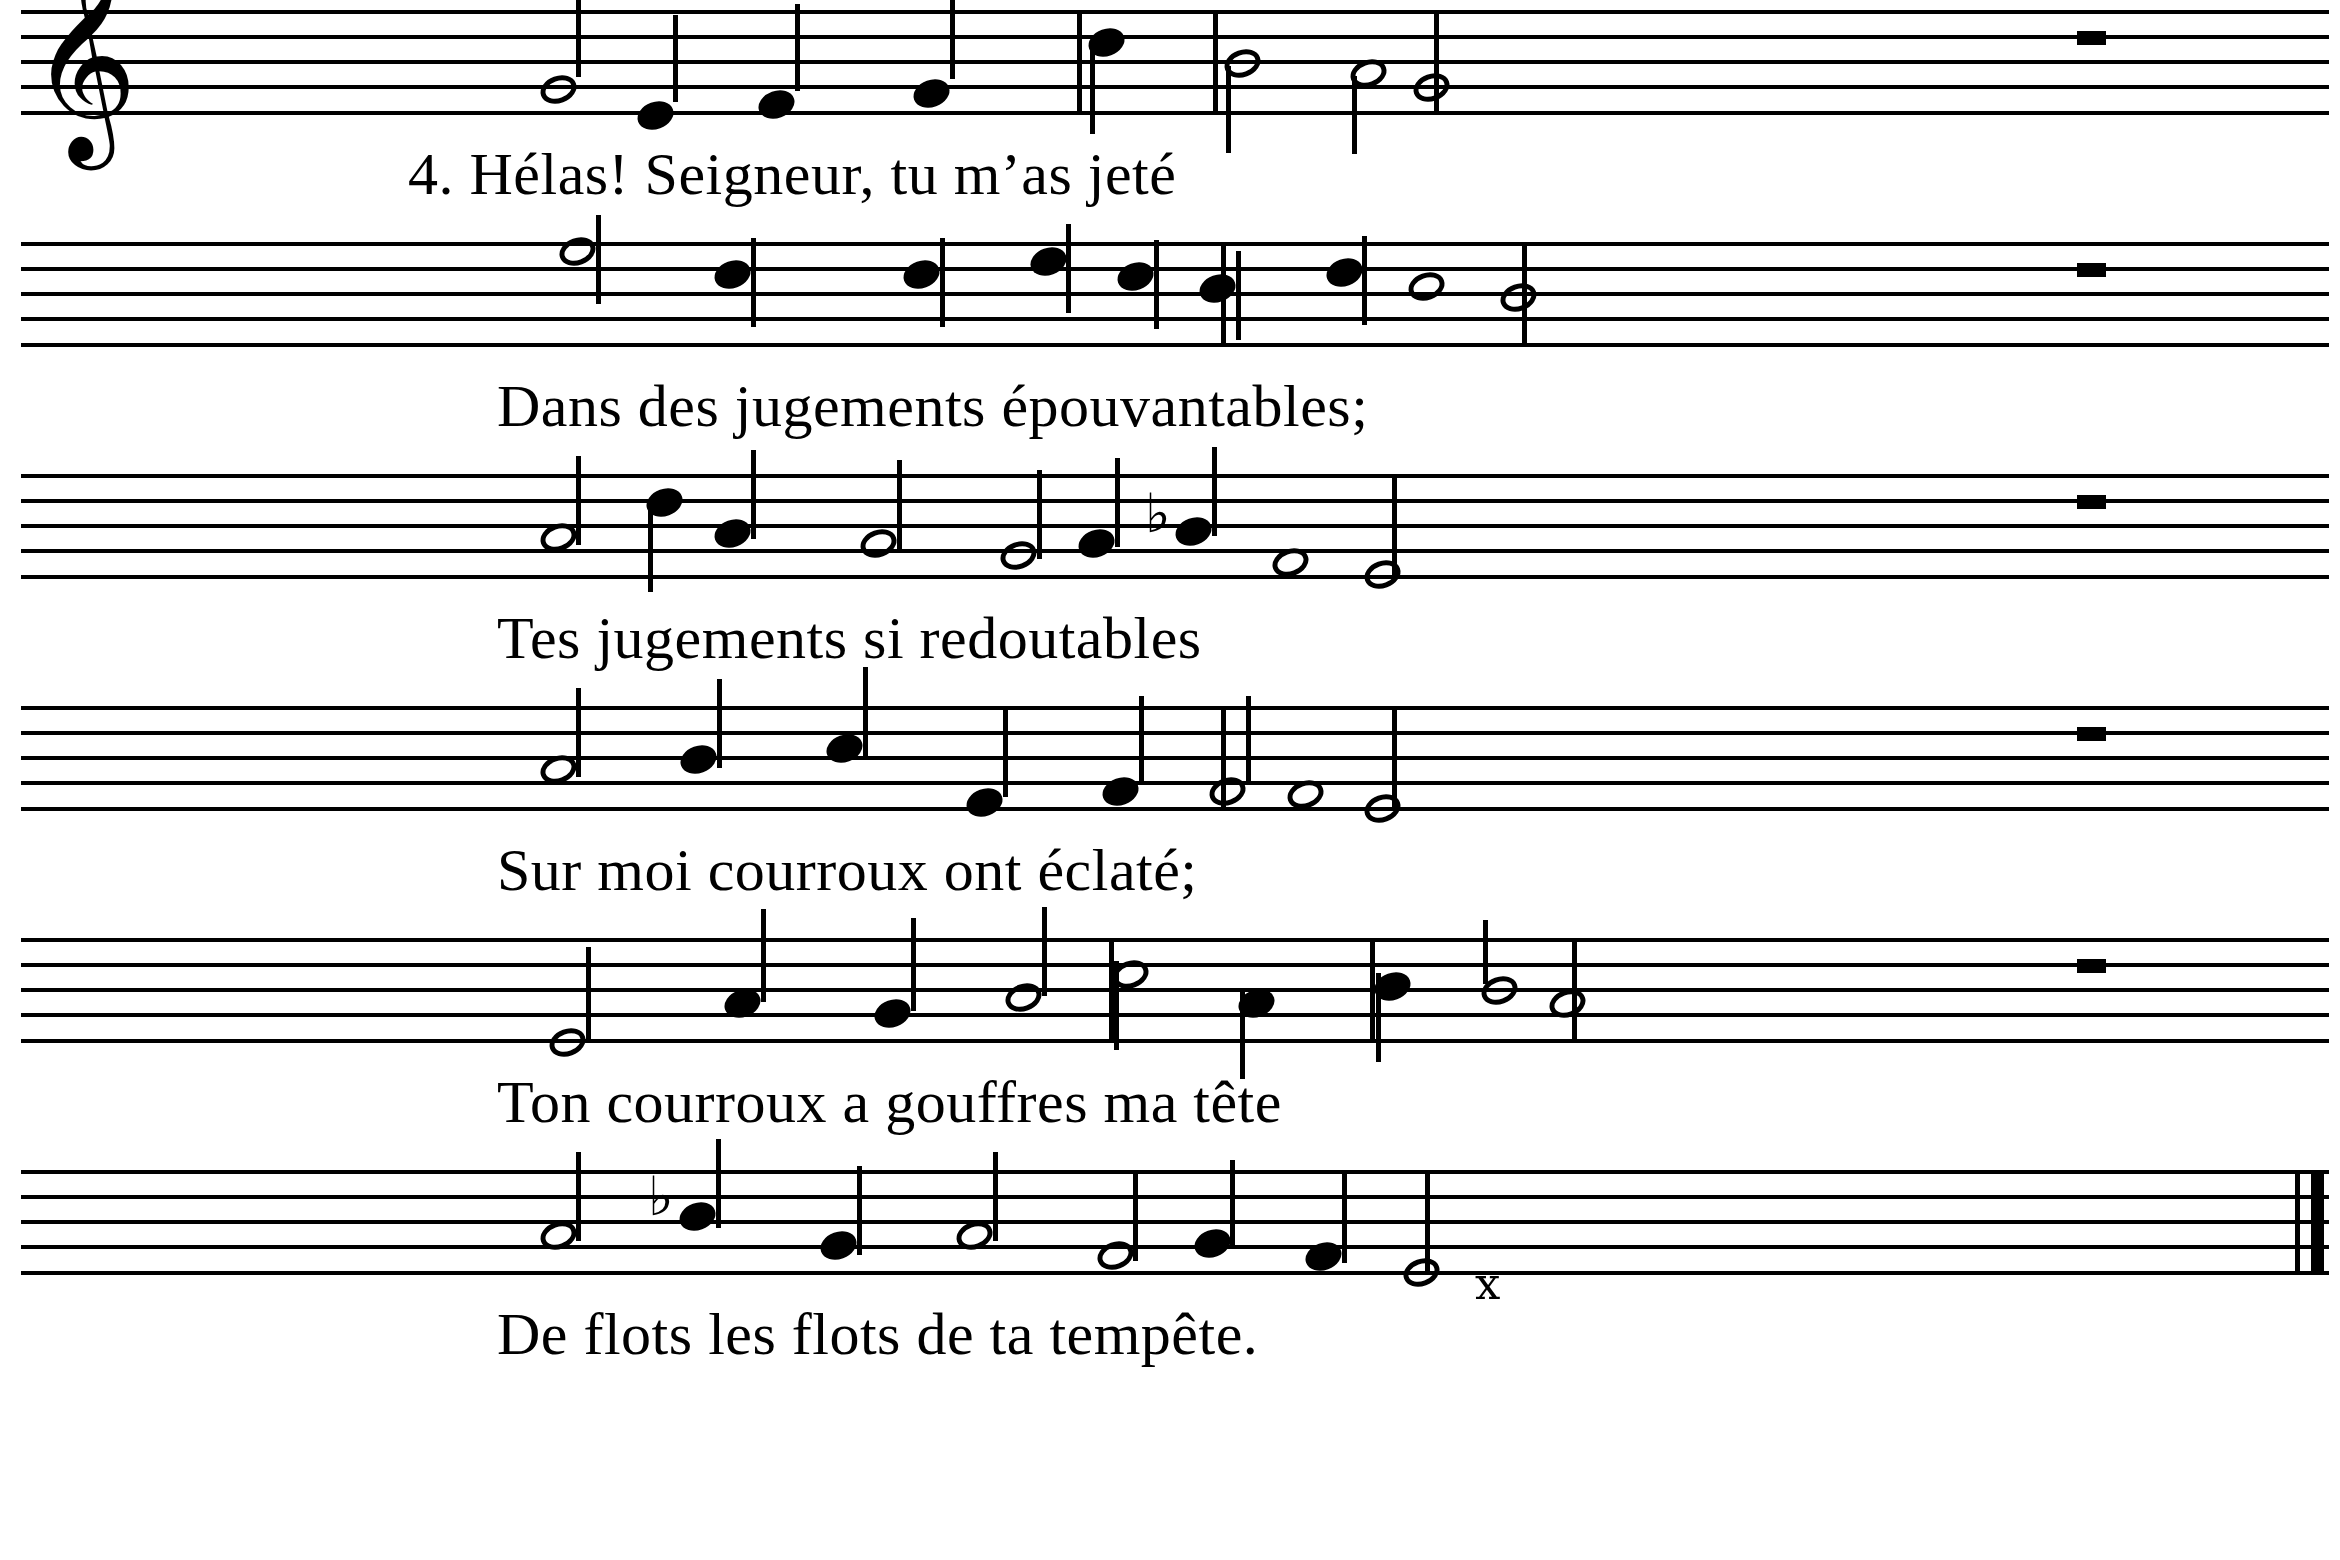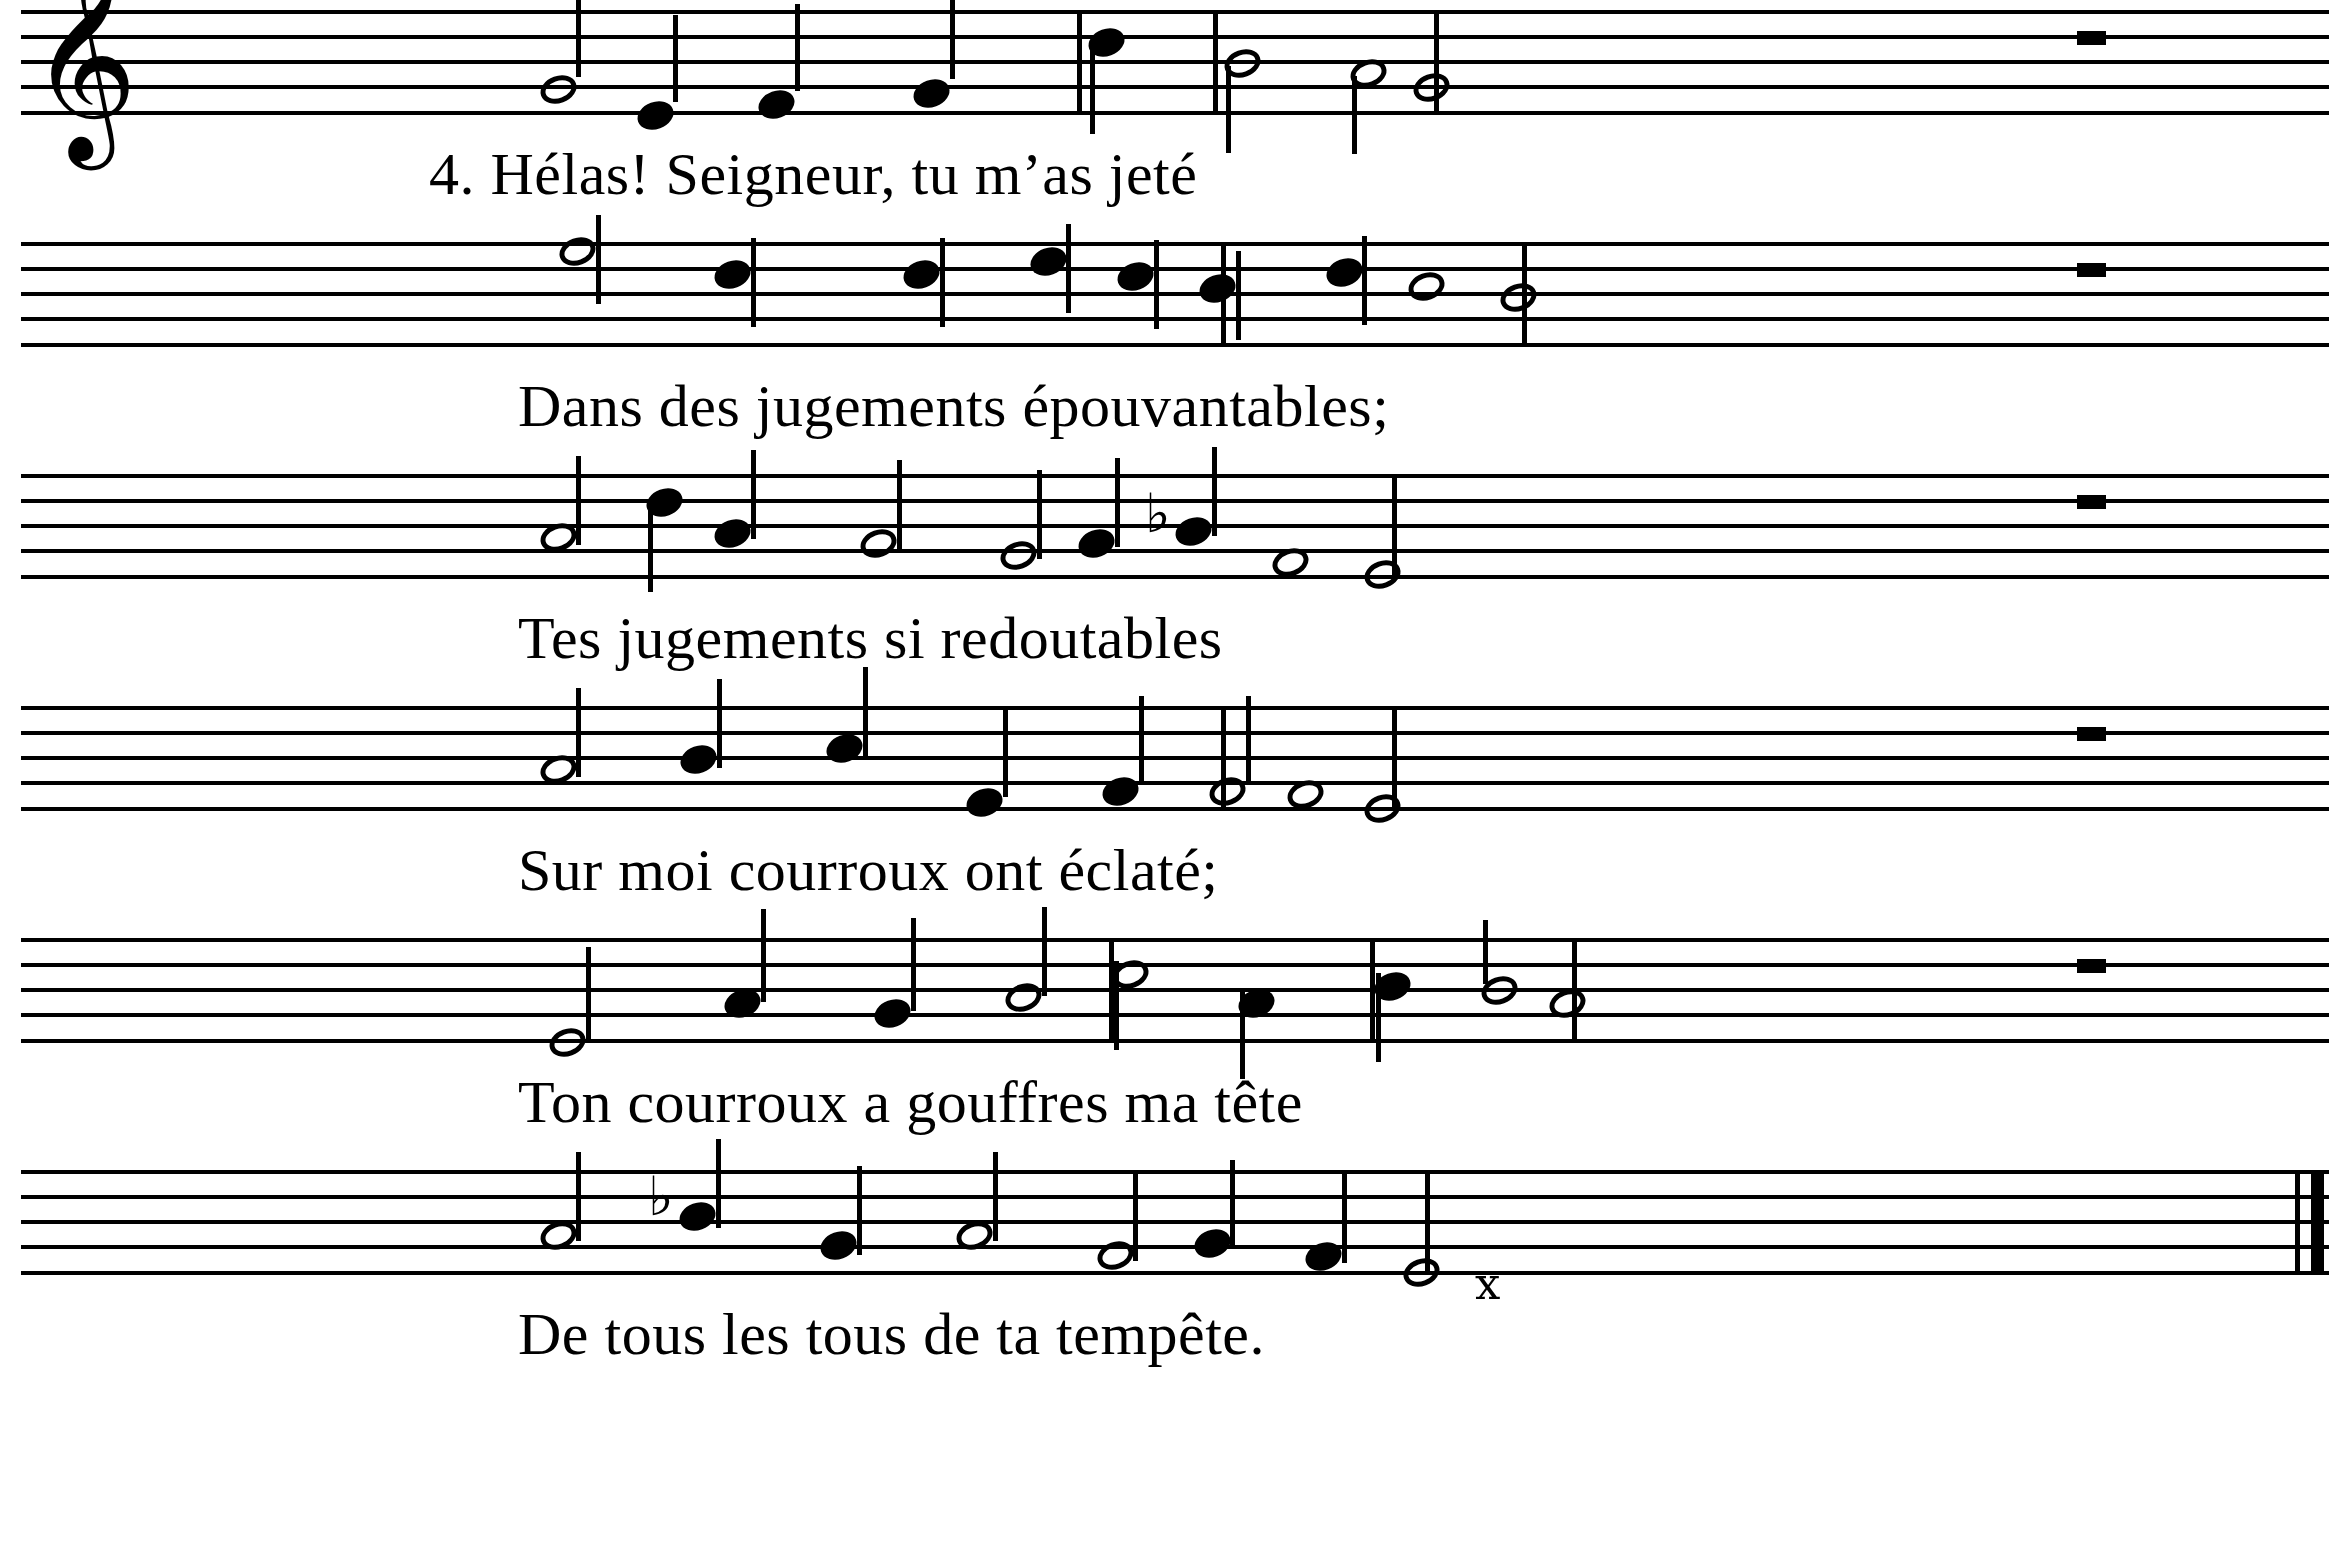--- a/index.html
+++ b/index.html
@@ -120,21 +120,20 @@
   .lyric {
     font-family: "Liberation Serif", serif;
     font-size: 60px;
     letter-spacing: 0.5px;
     white-space: nowrap;
   }
   .lyric-row {
     height: 116px;
     display: flex;
     align-items: center;
-    padding-left: 21px;
   }
 </style>
 </head>
 <body>
 
 <div id="sheet">
 
   <div class="system">
     <div class="staff">
       <div class="line l1"></div>
@@ -386,18 +385,18 @@
 
         <div class="barline" style="left:1425px;"></div>
 
         <div class="double-bar-end" style="left:1475px; top:109px;">x</div>
 
         <div class="final-barline-thin" style="left:2295px;"></div>
         <div class="final-barline-thick" style="left:2311px;"></div>
       </div>
     </div>
     <div class="lyric-row">
-      <div class="lyric" style="margin-left:497px;">De tous les tous de ta tempête.</div>
+      <div class="lyric" style="margin-left:497px;">De flots les flots de ta tempête.</div>
     </div>
   </div>
 
 </div>
 
 
 </body></html>

